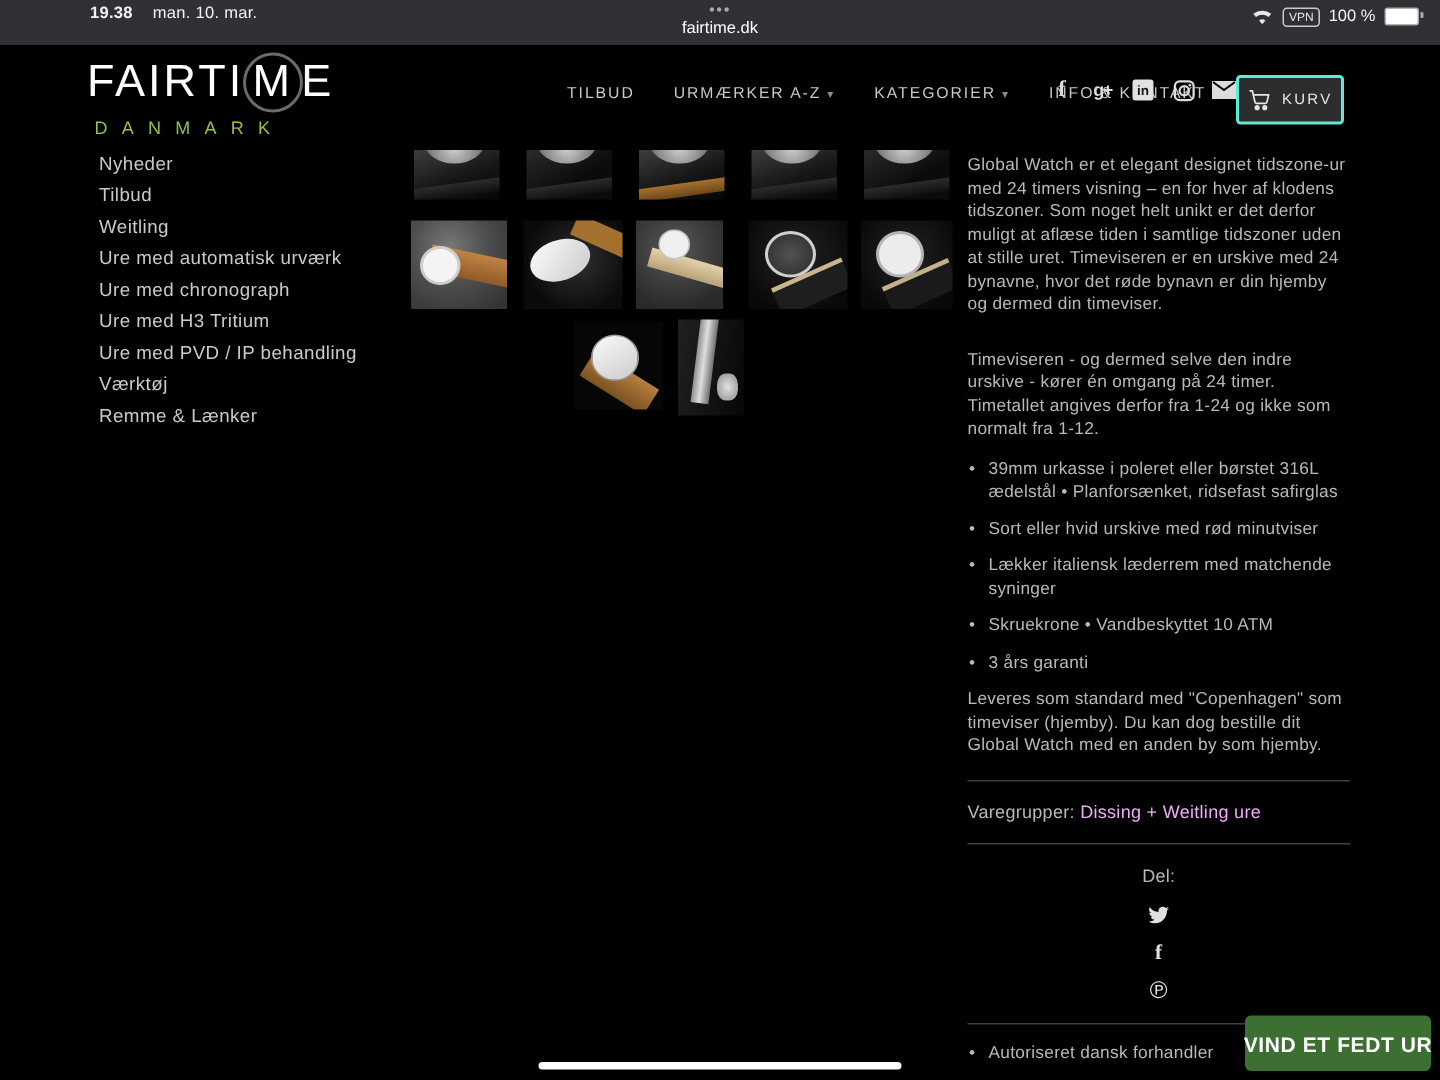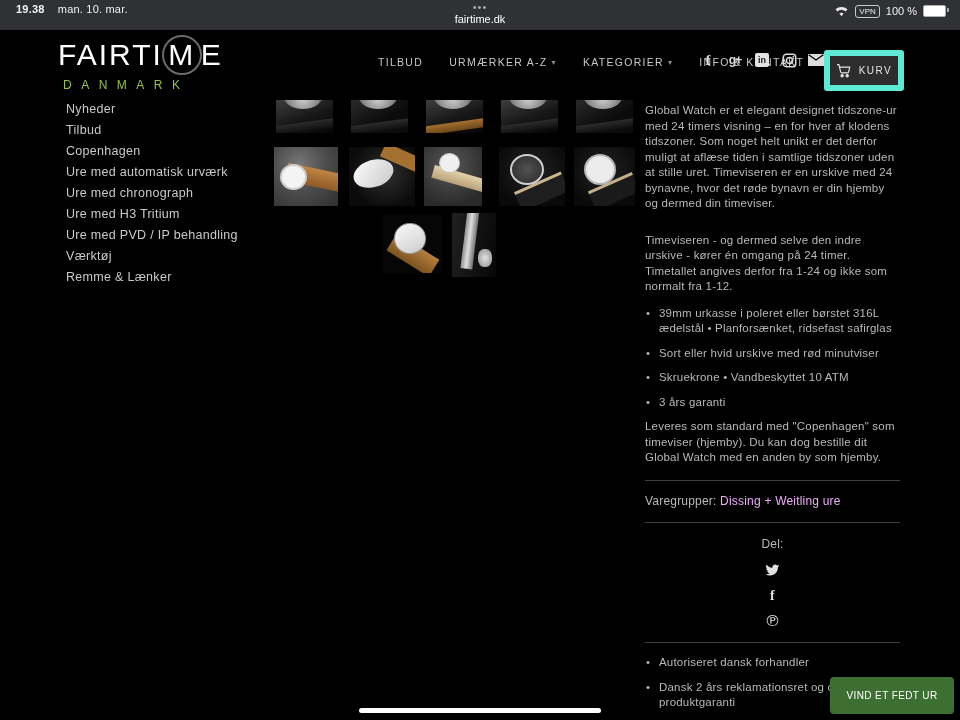--- a/index.html
+++ b/index.html
@@ -4,21 +4,21 @@
 <style>
   html,body{margin:0;padding:0;}
   body{
     width:960px;height:720px;position:relative;overflow:hidden;
     background:#000;font-family:"Liberation Sans",sans-serif;
     -webkit-font-smoothing:antialiased;
   }
   
   .status-bar{position:absolute;top:0;left:0;width:960px;height:30px;background:#2f3134;color:#f2f2f2;}
   .sb-left{position:absolute;left:16px;top:3px;font-size:11px;letter-spacing:.2px;}
-  .sb-time{font-weight:bold;margin-right:10px;}
+  .sb-time{font-weight:bold;margin-right:10px;margin-left:44px;}
   .sb-dots{position:absolute;left:0;right:0;top:1px;text-align:center;font-size:11px;color:#a9a9a9;letter-spacing:1px;}
   .sb-site{position:absolute;left:0;right:0;top:13px;text-align:center;font-size:11px;color:#fff;}
   .sb-right{position:absolute;right:14px;top:3px;display:flex;align-items:center;gap:6px;font-size:11px;}
   .vpn-badge{border:1px solid #c9c9c9;border-radius:3px;font-size:8px;padding:0 3px;line-height:11px;color:#e8e8e8;}
   .battery{width:21px;height:10px;border:1px solid #aeaeae;border-radius:2px;position:relative;background:#fff;}
   .battery::after{content:"";position:absolute;right:-4px;top:2px;width:2px;height:4px;background:#aeaeae;border-radius:0 1px 1px 0;}
   .wifi-svg{display:block;}
   
   .header{position:absolute;top:30px;left:0;width:888px;height:70px;background:#000;}
   .logo{position:absolute;left:58px;top:5px;cursor:pointer;}
@@ -27,21 +27,21 @@
   .logo-line2{color:#94c047;font-size:12px;letter-spacing:9.5px;margin-top:3px;padding-left:5px;}
   .nav{position:absolute;left:378px;top:26px;display:flex;gap:26px;}
   .nav-item{color:#c8c8c8;font-size:10.5px;letter-spacing:1.3px;cursor:pointer;display:flex;align-items:center;gap:4px;white-space:nowrap;}
   .caret::after{content:"▾";font-size:8px;color:#8a8a8a;}
   .social-row{position:absolute;left:700px;top:22px;display:flex;align-items:center;gap:11px;}
   .soc{color:#dcdcdc;cursor:pointer;display:flex;align-items:center;justify-content:center;width:16px;height:16px;}
   .icon-fb-glyph::before{content:"f";font-family:"Liberation Serif",serif;font-weight:bold;font-size:15px;}
   .icon-gp-glyph::before{content:"g+";font-weight:bold;font-size:12px;letter-spacing:-1px;}
   .icon-in-box{width:14px;height:14px;background:#e2e2e2;color:#181818;border-radius:2px;font-size:9px;font-weight:bold;display:flex;align-items:center;justify-content:center;}
   .icon-in-box::before{content:"in";}
-  .cart-btn{position:absolute;left:824px;top:20px;width:68px;height:29px;background:#2d2d2d;border:6px solid #5eead4;border-radius:3px;display:flex;align-items:center;justify-content:center;gap:7px;cursor:pointer;}
+  .cart-btn{position:absolute;left:824px;top:20px;width:68px;height:29px;background:#2d2d2d;border:2px solid #5eead4;border-radius:3px;display:flex;align-items:center;justify-content:center;gap:7px;cursor:pointer;}
   .cart-btn span{color:#e6e6e6;font-size:10px;letter-spacing:1.5px;}
   
   .sidebar{position:absolute;left:66px;top:103px;width:200px;}
   .side-item{color:#cacaca;font-size:12.5px;letter-spacing:.3px;margin-bottom:8.5px;line-height:12.5px;cursor:pointer;white-space:nowrap;}
   
   .thumb{position:absolute;overflow:hidden;cursor:pointer;}
   .thumb::before,.thumb::after{content:"";position:absolute;}
   .t-r1{background:linear-gradient(160deg,#3d3d3d 0%,#161616 55%,#060606 100%);}
   .t-r1::before{left:12%;top:-58%;width:70%;height:85%;border-radius:50%;background:radial-gradient(circle at 50% 62%,#d2d2d2 0%,#8a8a8a 55%,#3a3a3a 100%);}
   .t-r1::after{left:-12%;bottom:6%;width:130%;height:28%;background:linear-gradient(#2c2c2c,#0f0f0f);transform:rotate(-8deg);}
@@ -77,21 +77,21 @@
   ul.dots li::before{content:"•";position:absolute;left:-13px;top:0;color:#b9b9b9;}
   .divider{border:none;border-top:1px solid #3f3f3f;margin:12px 0;}
   .vg-row{font-size:12px;padding:1px 0;}
   .vg-link{color:#f0abfc;cursor:pointer;}
   .share-row{display:flex;align-items:center;gap:11px;padding:2px 0;font-size:12px;flex-direction:column;}
   .share-ic{color:#e0e0e0;cursor:pointer;display:flex;align-items:center;}
   .icon-pin-glyph::before{content:"℗";font-size:16px;line-height:14px;}
   .icon-fb-sm::before{content:"f";font-family:"Liberation Serif",serif;font-weight:bold;font-size:14px;}
   
   .promo-btn{position:absolute;left:830px;top:677px;width:124px;height:37px;background:#3d6f32;border-radius:4px;display:flex;align-items:center;justify-content:center;cursor:pointer;z-index:5;}
-  .promo-btn span{color:#fff;font-size:10px;font-weight:normal;letter-spacing:.4px;white-space:nowrap;}
+  .promo-btn span{color:#fff;font-size:14px;font-weight:bold;letter-spacing:.4px;white-space:nowrap;}
   .home-indicator{position:absolute;left:359px;top:708px;width:242px;height:5px;border-radius:3px;background:#fff;z-index:6;cursor:grab;}
 </style>
 </head>
 <body>
 
 <div class="status-bar">
   <div class="sb-left">
     <span class="sb-time">19.38</span>
     <span>man. 10. mar.</span>
   </div>
@@ -169,21 +169,21 @@
         <circle cx="9" cy="18.5" r="1.8" fill="#e6e6e6"></circle>
         <circle cx="17" cy="18.5" r="1.8" fill="#e6e6e6"></circle>
       </svg>
     <span>KURV</span>
   </div>
 </div>
 
 <div class="sidebar">
   <div class="side-item">Nyheder</div>
   <div class="side-item">Tilbud</div>
-  <div class="side-item">Copenhagen</div>
+  <div class="side-item">Weitling</div>
   <div class="side-item">Ure med automatisk urværk</div>
   <div class="side-item">Ure med chronograph</div>
   <div class="side-item">Ure med H3 Tritium</div>
   <div class="side-item">Ure med PVD / IP behandling</div>
   <div class="side-item">Værktøj</div>
   <div class="side-item">Remme &amp; Lænker</div>
 </div>
 
 <div>
   <div class="thumb t-r1" style="left:276px;top:100px;width:57px;height:33px;"></div>
@@ -202,20 +202,21 @@
   <div class="thumb t-v12" style="left:452px;top:213px;width:44px;height:64px;"></div>
 </div>
 
 <div class="product-col">
   <p>Global Watch er et elegant designet tidszone-ur med 24 timers visning – en for hver af klodens tidszoner. Som noget helt unikt er det derfor muligt at aflæse tiden i samtlige tidszoner uden at stille uret. Timeviseren er en urskive med 24 bynavne, hvor det røde bynavn er din hjemby og dermed din timeviser.</p>
   <p class="tight">Timeviseren - og dermed selve den indre urskive - kører én omgang på 24 timer. Timetallet angives derfor fra 1-24 og ikke som normalt fra 1-12.</p>
 
   <ul class="dots">
     <li>39mm urkasse i poleret eller børstet 316L ædelstål • Planforsænket, ridsefast safirglas</li>
     <li>Sort eller hvid urskive med rød minutviser</li>
+    <li>Lækker italiensk læderrem med matchende syninger</li>
     <li>Skruekrone • Vandbeskyttet 10 ATM</li>
     <li>3 års garanti</li>
   </ul>
 
   <p style="margin-top:8px;margin-bottom:14px;">Leveres som standard med "Copenhagen" som timeviser (hjemby). Du kan dog bestille dit Global Watch med en anden by som hjemby.</p>
 
   <hr class="divider">
 
   <div class="vg-row">
     <span>Varegrupper:</span>

